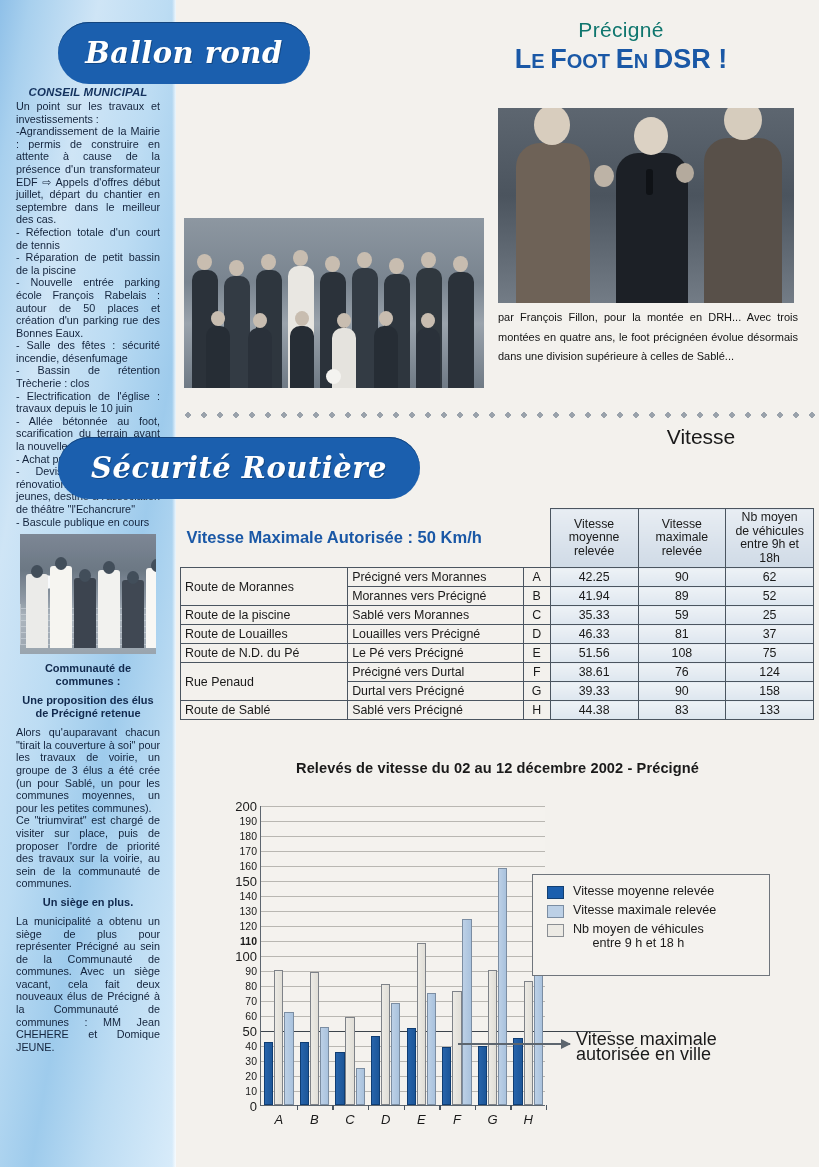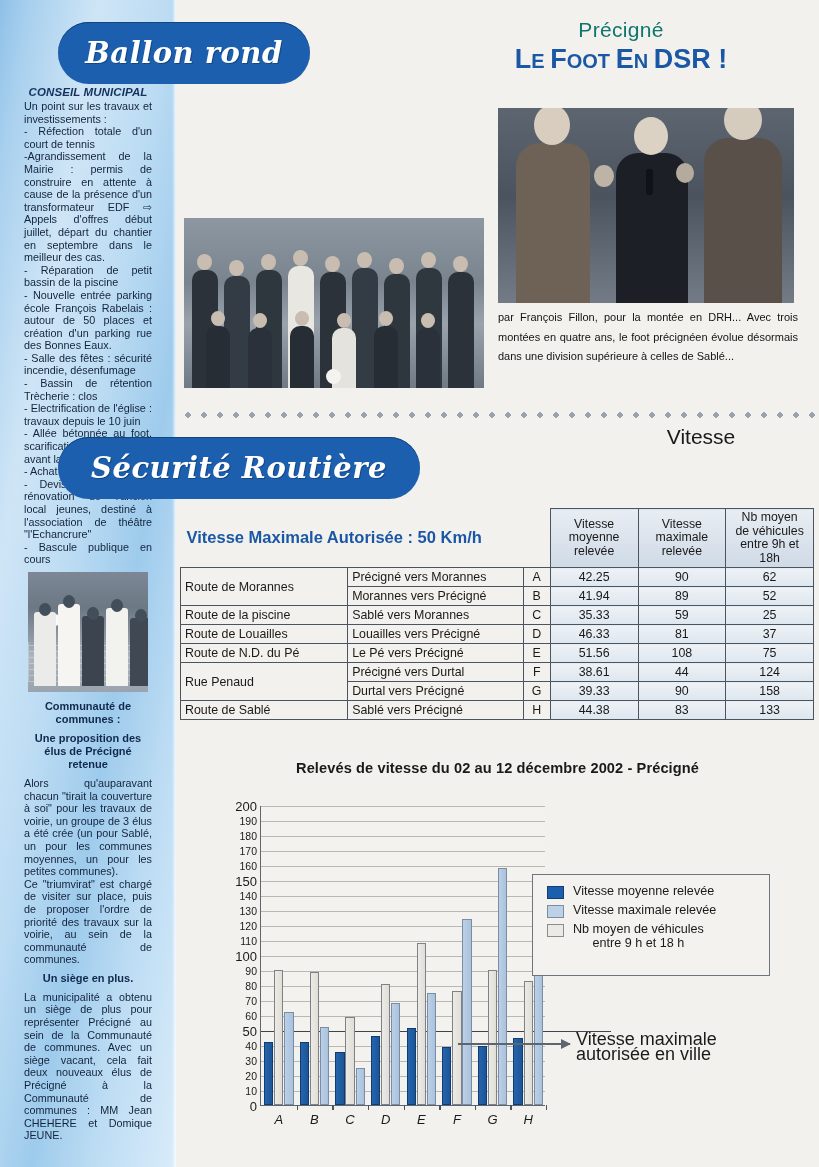--- a/index.html
+++ b/index.html
@@ -17,21 +17,21 @@
   .sidebar {
     position:absolute; left:0; top:0; width:176px; height:1167px;
     background: linear-gradient(100deg,#8fc0e8 0%, #a8d0ee 8%, #cfe5f6 26%,
                                 #bcdcf3 44%, #9ecbec 62%, #bcdcf3 78%, #d9ecfa 100%);
     overflow:hidden;
   }
   .sidebar:after{
     content:""; position:absolute; right:0; top:0; bottom:0; width:4px;
     background:linear-gradient(90deg,rgba(255,255,255,0),#ffffffcc);
   }
-  .sb-inner { padding: 0 24px; }
+  .sb-inner { padding: 0 16px; }
   .sb-head {
     font-weight:bold; font-style:italic; font-size:11.5px; color:#14325e;
     text-align:center; letter-spacing:.1px; margin: 86px 0 2px 0;
   }
   .sb-body {
     font-size:10.8px; line-height:12.6px; color:#13233c;
     text-align:justify; text-justify:inter-word;
   }
   .sb-body p { margin:0; }
   .sb-gap { height:6px; }
@@ -175,22 +175,22 @@
 </head>
 <body>
 
 <div class="page">
 
   <div class="sidebar">
     <div class="sb-inner">
       <div class="sb-head">CONSEIL MUNICIPAL</div>
       <div class="sb-body">
         <p>Un point sur les travaux et investissements :</p>
+        <p>-Agrandissement de la Mairie : permis de construire en attente à cause de la présence d'un transformateur EDF ⇨ Appels d'offres début juillet, départ du chantier en septembre dans le meilleur des cas.</p>
         <p>- Réfection totale d'un court de tennis</p>
-        <p>-Agrandissement de la Mairie : permis de construire en attente à cause de la présence d'un transformateur EDF ⇨ Appels d'offres début juillet, départ du chantier en septembre dans le meilleur des cas.</p>
         <p>- Réparation de petit bassin de la piscine</p>
         <p>- Nouvelle entrée parking école François Rabelais : autour de 50 places et création d'un parking rue des Bonnes Eaux.</p>
         <p>- Salle des fêtes : sécurité incendie, désenfumage</p>
         <p>- Bassin de rétention Trècherie : clos</p>
         <p>- Electrification de l'église : travaux depuis le 10 juin</p>
         <p>- Allée bétonnée au foot, scarification du terrain avant la nouvelle saison</p>
         <p>- Achat prévu d'abribus</p>
         <p>- Devis reçus sur la rénovation de l'ancien local jeunes, destiné à l'association de théâtre "l'Echancrure"</p>
         <p>- Bascule publique en cours</p>
       </div>
@@ -355,21 +355,21 @@
               <td class="code">E</td>
               <td class="num">51.56</td>
               <td class="num">108</td>
               <td class="num">75</td>
             </tr>
             <tr>
               <td class="road" rowspan="2">Rue Penaud</td>
               <td class="dir">Précigné vers Durtal</td>
               <td class="code">F</td>
               <td class="num">38.61</td>
-              <td class="num">44</td>
+              <td class="num">76</td>
               <td class="num">124</td>
             </tr>
             <tr>
               <td class="dir">Durtal vers Précigné</td>
               <td class="code">G</td>
               <td class="num">39.33</td>
               <td class="num">90</td>
               <td class="num">158</td>
             </tr>
             <tr>
@@ -403,21 +403,21 @@
           <div class="ylab" style="top: 210px;">60</div>
           <div class="grid-line" style="top: 195px;"></div>
           <div class="ylab" style="top: 195px;">70</div>
           <div class="grid-line" style="top: 180px;"></div>
           <div class="ylab" style="top: 180px;">80</div>
           <div class="grid-line" style="top: 165px;"></div>
           <div class="ylab" style="top: 165px;">90</div>
           <div class="grid-line" style="top: 150px;"></div>
           <div class="ylab big" style="top: 150px;">100</div>
           <div class="grid-line" style="top: 135px;"></div>
-          <div class="ylab" style="top: 135px;">110</div>
+          <div class="ylab" style="top: 135px; font-weight: bold;">110</div>
           <div class="grid-line" style="top: 120px;"></div>
           <div class="ylab" style="top: 120px;">120</div>
           <div class="grid-line" style="top: 105px;"></div>
           <div class="ylab" style="top: 105px;">130</div>
           <div class="grid-line" style="top: 90px;"></div>
           <div class="ylab" style="top: 90px;">140</div>
           <div class="grid-line" style="top: 75px;"></div>
           <div class="ylab big" style="top: 75px;">150</div>
           <div class="grid-line" style="top: 60px;"></div>
           <div class="ylab" style="top: 60px;">160</div>

